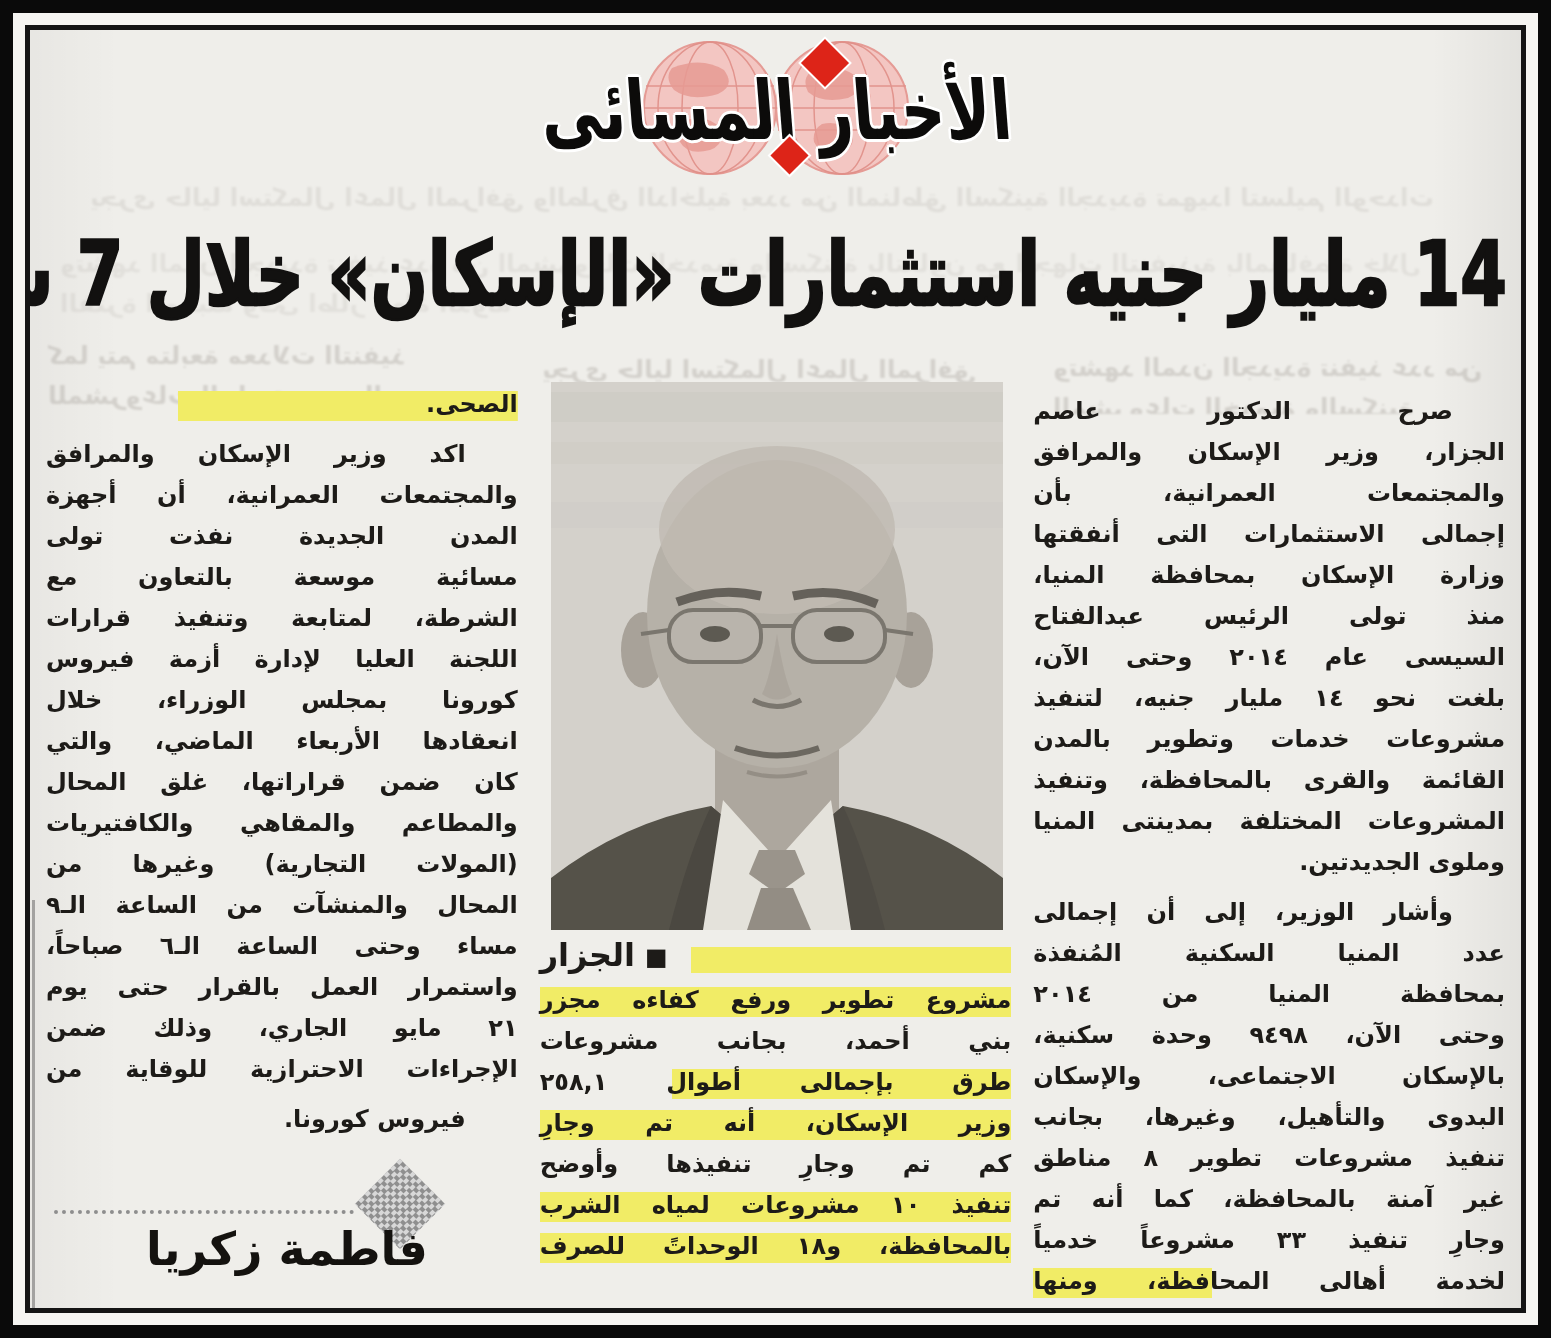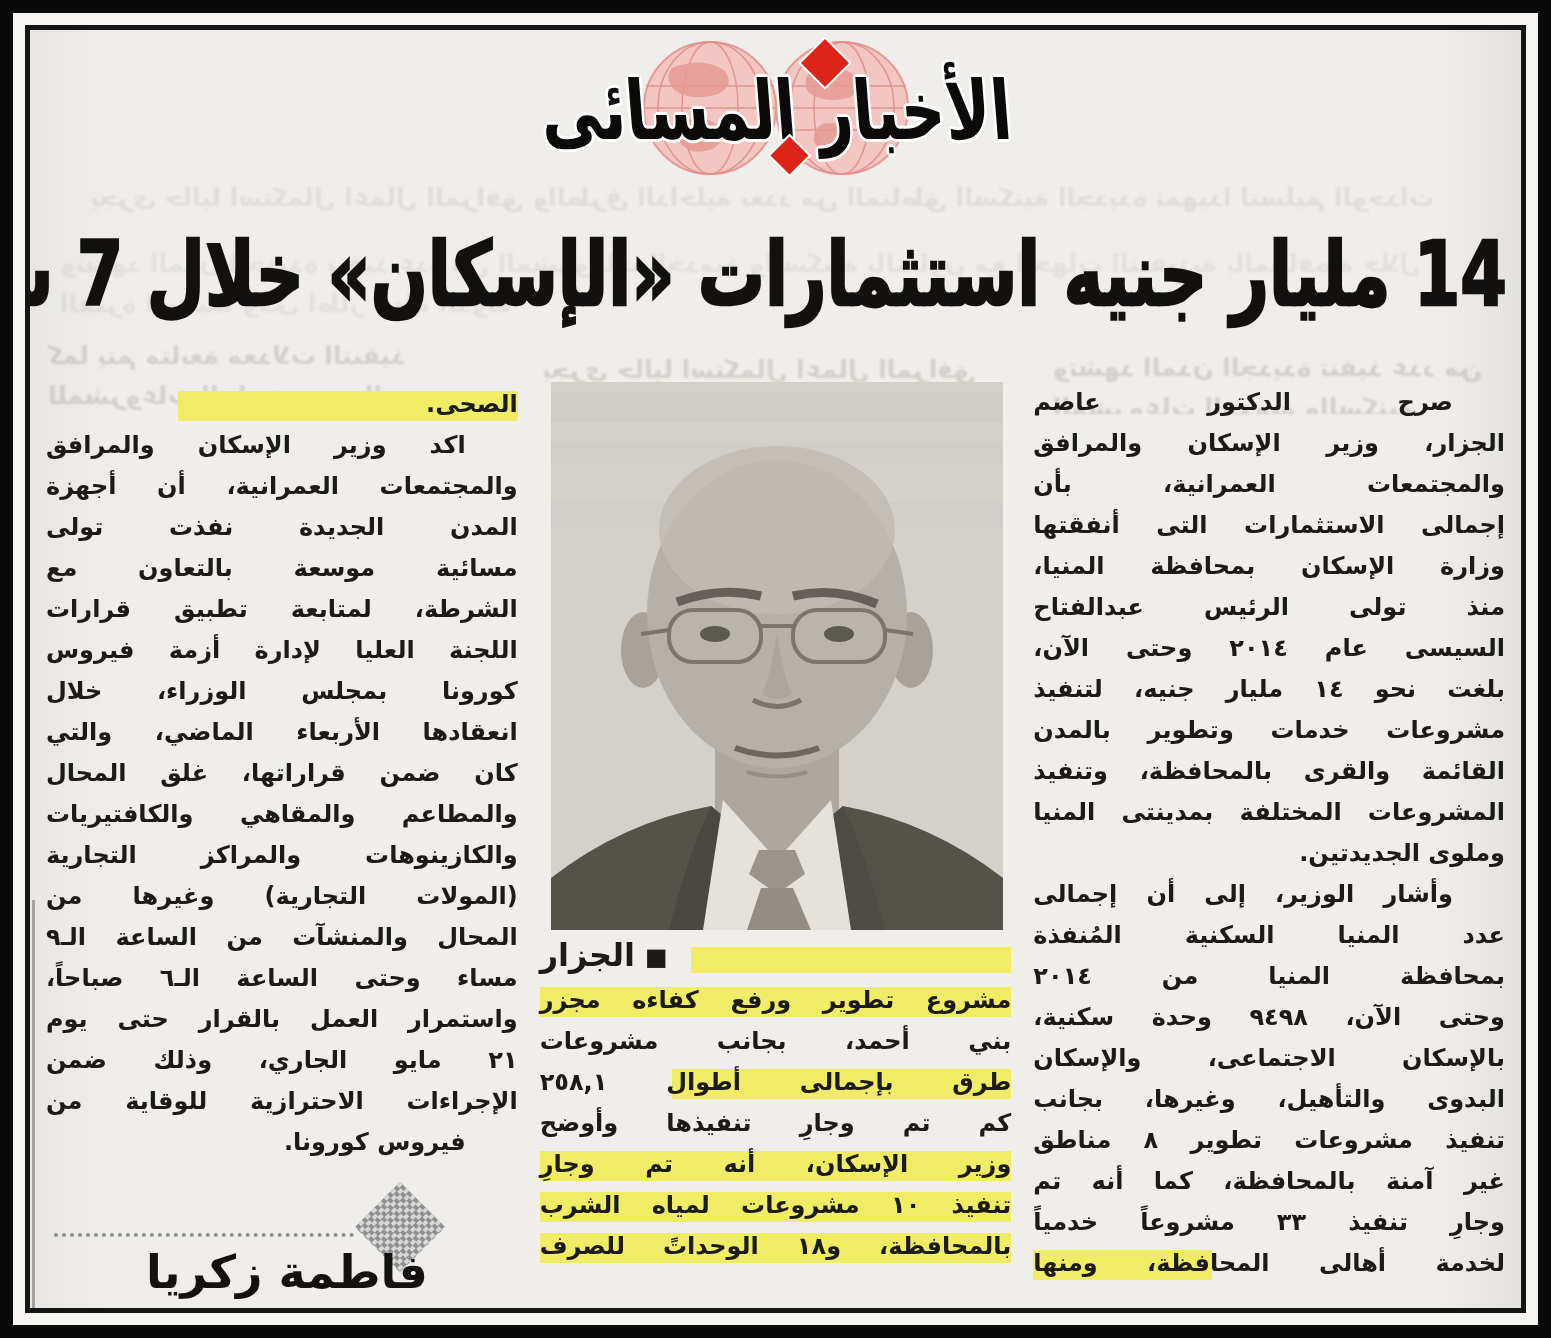--- a/index.html
+++ b/index.html
@@ -34,21 +34,21 @@
     font-size:67px;font-weight:bold;color:#121110;white-space:nowrap;text-align:center;
     transform:scaleY(1.32);transform-origin:center top;-webkit-text-stroke:2px #121110;letter-spacing:-1px;overflow:visible;}
 
   
   .columns{position:relative;z-index:2;display:flex;direction:rtl;gap:22px;padding:0 16px;margin-top:12px;}
   .col{flex:1 1 0;direction:rtl;color:var(--ink,#1d1b18);}
   .col-right{padding-top:50px;}
   .col-left{padding-top:52px;}
   .line{height:41px;line-height:41px;font-size:24px;font-weight:bold;direction:rtl;
     text-align:justify;text-align-last:justify;white-space:nowrap;overflow:visible;}
-  .line.indent{padding-right:52px;}
+  .line.indent{padding-right:52px;margin-top:9px;}
   .line.end{text-align-last:right;}
   .hl-full{background:linear-gradient(var(--hl,#f1ec66) 0 0) no-repeat 50% 62%/100% 30px;}
   .hl-right{background:linear-gradient(var(--hl,#f1ec66) 0 0) no-repeat 100% 62%/72% 30px;}
   .hl-left{background:linear-gradient(var(--hl,#f1ec66) 0 0) no-repeat 0% 62%/38% 30px;}
 
   
   .ghost-top{height:50px;}
   .photo{margin:0;width:452px;height:548px;margin-right:8px;position:relative;}
   .photo svg{display:block;width:100%;height:100%;}
   .caption{height:50px;line-height:50px;font-size:32px;font-weight:bold;direction:rtl;text-align:left;
@@ -178,41 +178,40 @@
             <path d="M184 366 q42 15 84 0" stroke="#5f5a53" stroke-width="6" fill="none"></path>
             <path d="M196 390 q30 9 60 0" stroke="#8d867d" stroke-width="4" fill="none"></path>
             <rect width="452" height="548" fill="#cfccc6" opacity=".12"></rect>
           </svg>
         </figure>
         <figcaption class="caption"><span class="cap-sq">■</span><span>الجزار</span></figcaption>
         <div id="col-middle-lines">
               <div class="line hl-full">مشروع تطوير ورفع كفاءه مجزر</div>
               <div class="line">بني أحمد، بجانب مشروعات</div>
               <div class="line hl-right">طرق بإجمالى أطوال ٢٥٨,١</div>
+              <div class="line hl-full">وزير الإسكان، أنه تم وجارِ</div>
               <div class="line">كم تم وجارِ تنفيذها وأوضح</div>
-              <div class="line hl-full">وزير الإسكان، أنه تم وجارِ</div>
               <div class="line hl-full">تنفيذ ١٠ مشروعات لمياه الشرب</div>
               <div class="line hl-full">بالمحافظة، و١٨ الوحداتً للصرف</div>
             </div>
       </section>
 
       <section class="col col-left">
         <div id="col-left-lines">
               <div class="line end hl-right">الصحى.</div>
               <div class="line indent">اكد وزير الإسكان والمرافق</div>
               <div class="line">والمجتمعات العمرانية، أن أجهزة</div>
               <div class="line">المدن الجديدة نفذت تولى</div>
               <div class="line">مسائية موسعة بالتعاون مع</div>
-              <div class="line">الشرطة، لمتابعة تطبيق قرارات</div>
+              <div class="line">الشرطة، لمتابعة وتنفيذ قرارات</div>
               <div class="line">اللجنة العليا لإدارة أزمة فيروس</div>
               <div class="line">كورونا بمجلس الوزراء، خلال</div>
               <div class="line">انعقادها الأربعاء الماضي، والتي</div>
               <div class="line">كان ضمن قراراتها، غلق المحال</div>
               <div class="line">والمطاعم والمقاهي والكافتيريات</div>
-              <div class="line">والكازينوهات والمراكز التجارية</div>
               <div class="line">(المولات التجارية) وغيرها من</div>
               <div class="line">المحال والمنشآت من الساعة الـ٩</div>
               <div class="line">مساء وحتى الساعة الـ٦ صباحاً،</div>
               <div class="line">واستمرار العمل بالقرار حتى يوم</div>
               <div class="line">٢١ مايو الجاري، وذلك ضمن</div>
               <div class="line">الإجراءات الاحترازية للوقاية من</div>
               <div class="line indent end">فيروس كورونا.</div>
             </div>
         <div class="byline-block">
           <div class="dotline"></div>

